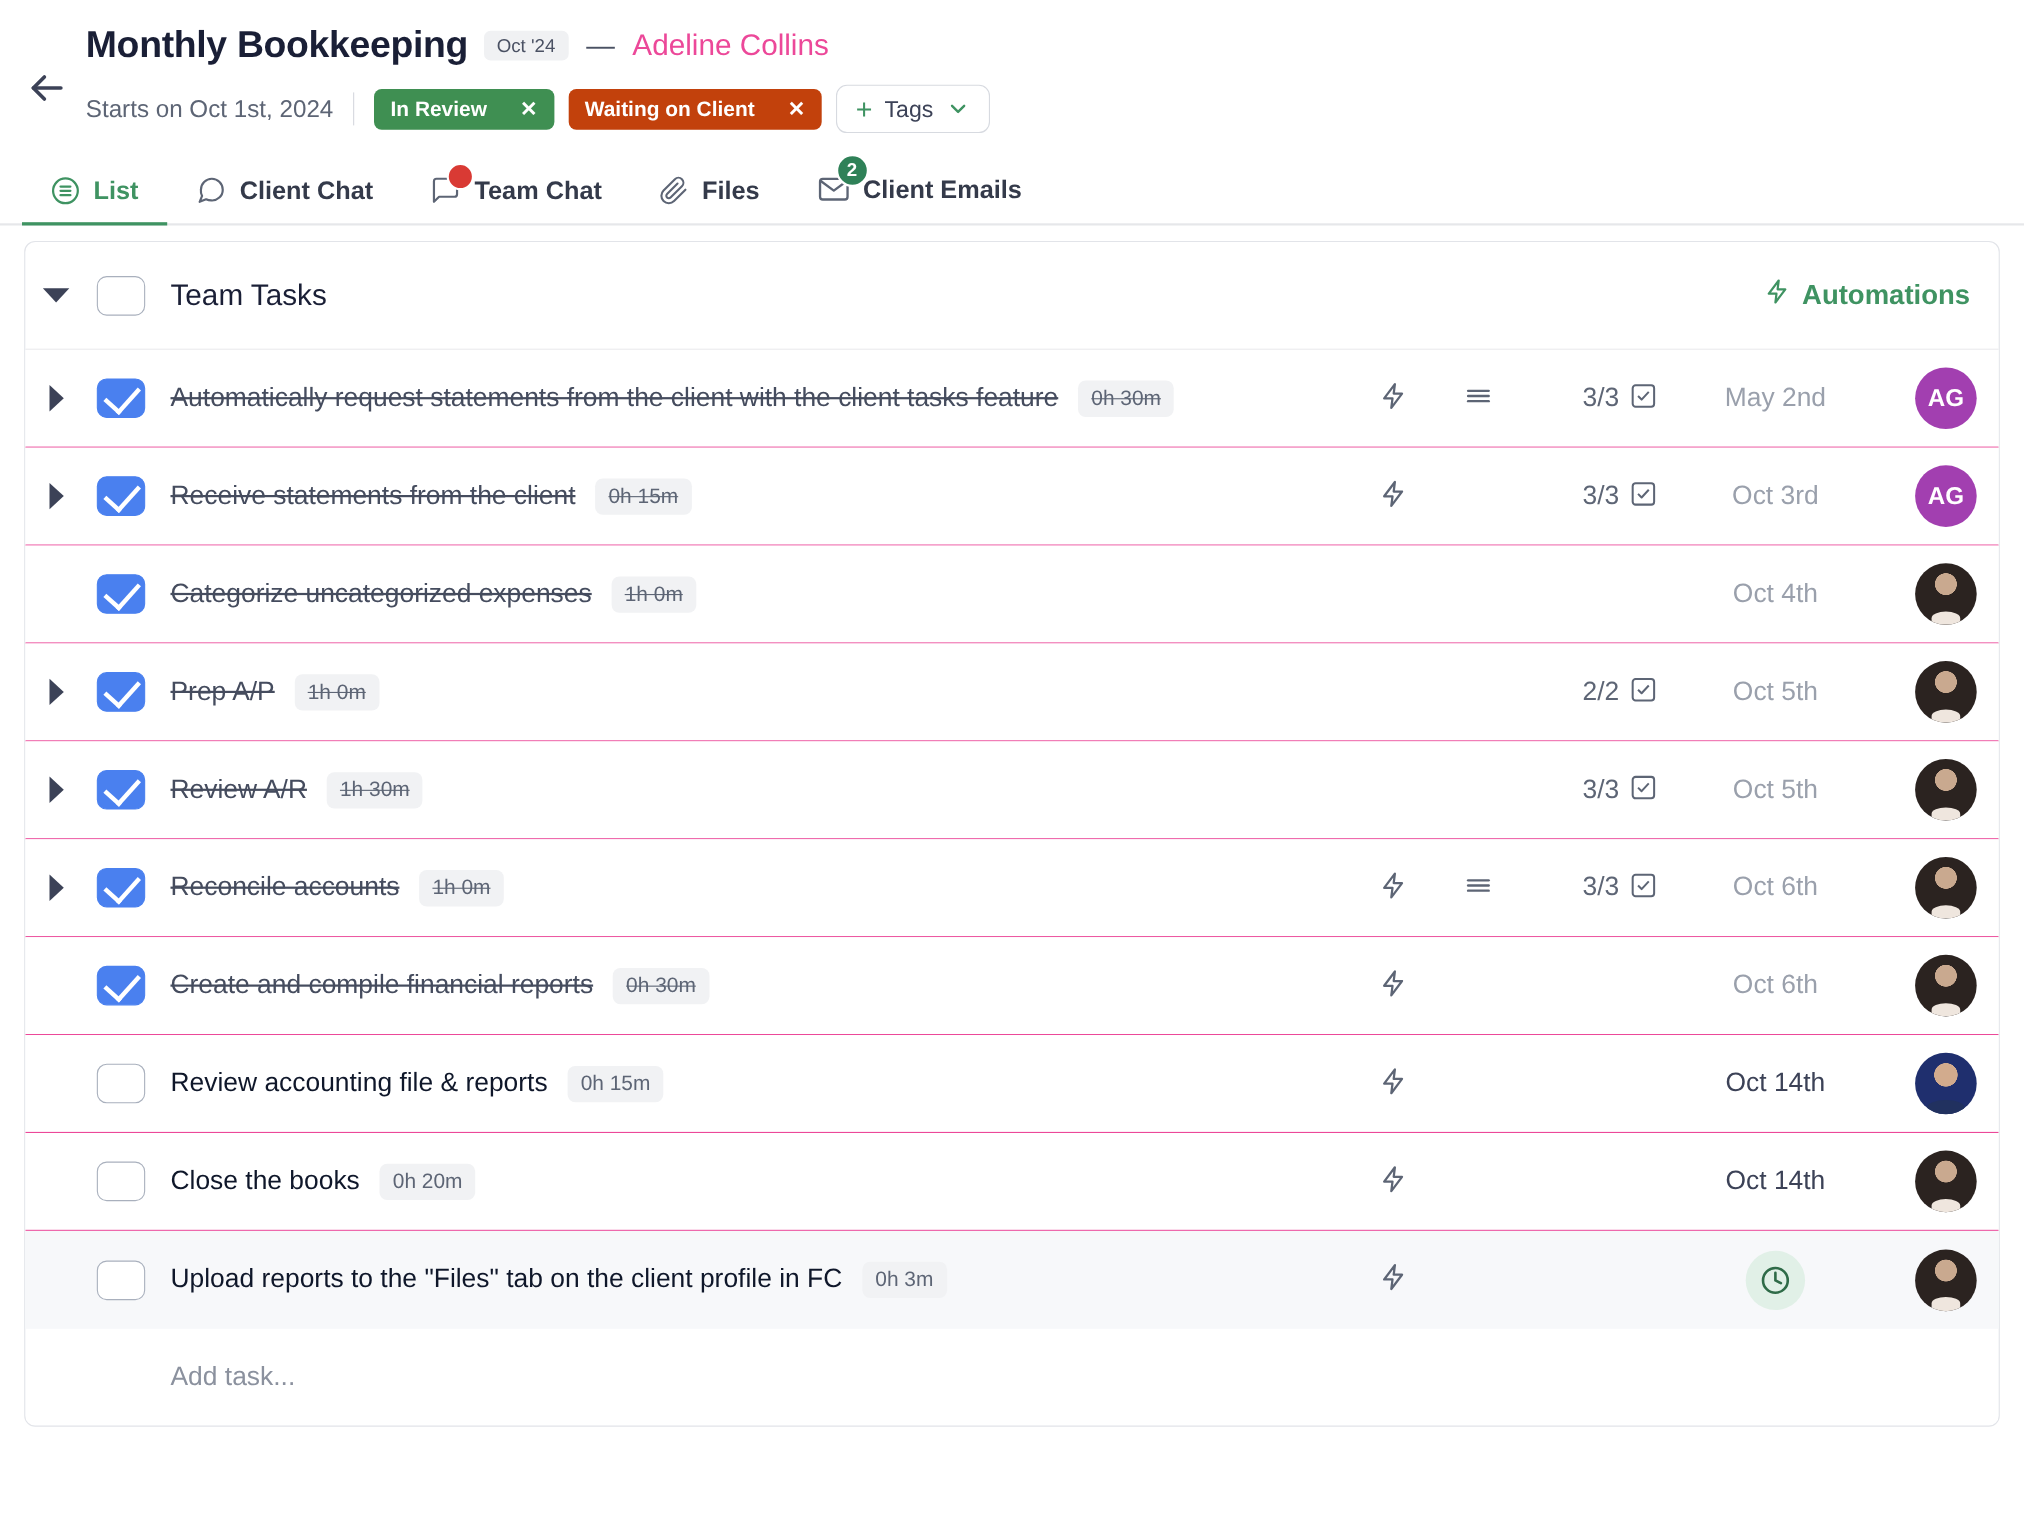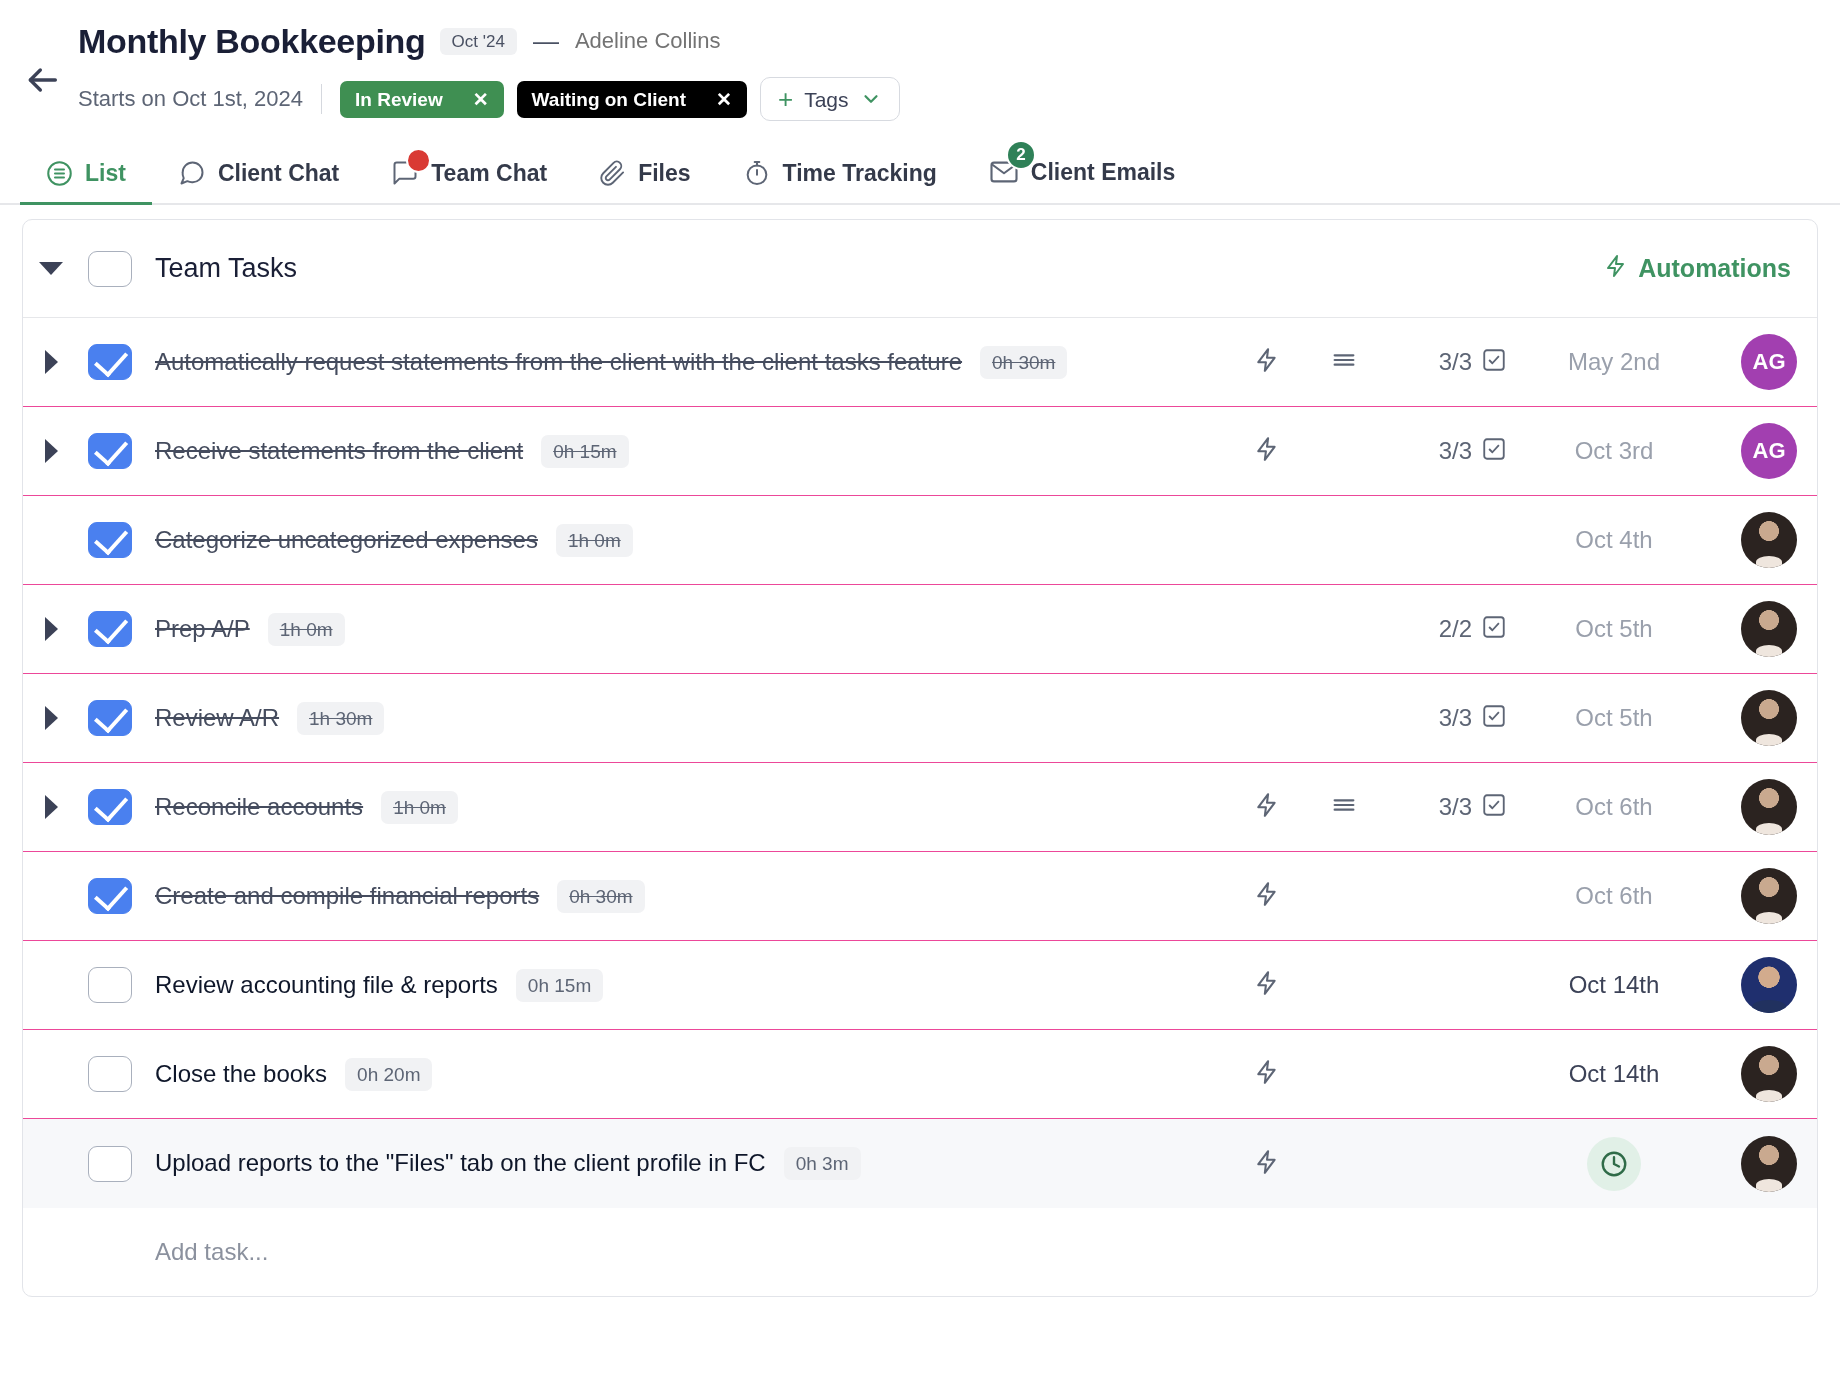--- a/index.html
+++ b/index.html
@@ -52,22 +52,22 @@
     background: #f0f1f3;
     color: #4a5163;
     font-size: 17px;
     padding: 5px 12px;
     border-radius: 6px;
     line-height: 1;
     text-align: center;
   }
   .dash { color: #4a5163; font-size: 26px; margin: 0 2px; }
   .client-name {
-    color: #737373;
-    font-size: 22px;
+    color: #ec4899;
+    font-size: 27px;
     line-height: 1;
   }
   .title-line2 {
     display: flex;
     align-items: center;
     gap: 0px;
     margin-top: 13px;
     height: 44px;
   }
   .starts-on {
@@ -361,21 +361,21 @@
 
       <div class="title-line2">
         <span class="starts-on">Starts on Oct 1st, 2024</span>
         <span class="vbar"></span>
 
         <span class="tag" style="background:#3f8f52">
           <span>In Review</span>
           <span class="x">✕</span>
         </span>
 
-        <span class="tag" style="background:#000000">
+        <span class="tag" style="background:#c2410c">
           <span>Waiting on Client</span>
           <span class="x">✕</span>
         </span>
 
         <span class="tags-btn">
           <span class="plus">+</span>
           <span>Tags</span>
           <span class="chev">
             <svg width="22" height="22" viewBox="0 0 24 24" fill="none" stroke="currentColor" stroke-width="2.4" stroke-linecap="round" stroke-linejoin="round">
                 <polyline points="6 9 12 15 18 9"></polyline>
@@ -420,31 +420,20 @@
 
       <div class="tab">
         <span class="ticon">
           <svg width="27" height="27" viewBox="0 0 24 24" fill="none" stroke="#5d6575" stroke-width="1.7" stroke-linecap="round" stroke-linejoin="round">
             <path d="M21.44 11.05l-9.19 9.19a6 6 0 0 1-8.49-8.49l9.19-9.19a4 4 0 0 1 5.66 5.66l-9.2 9.19a2 2 0 0 1-2.83-2.83l8.49-8.48"></path>
           </svg>
         </span>
         <span>Files</span>
       </div>
 
-      <div class="tab">
-        <span class="ticon">
-          <svg width="28" height="28" viewBox="0 0 24 24" fill="none" stroke="#5d6575" stroke-width="1.7" stroke-linecap="round" stroke-linejoin="round">
-            <circle cx="12" cy="13.5" r="8"></circle>
-            <line x1="12" y1="13.5" x2="12" y2="9.5"></line>
-            <line x1="10" y1="2.5" x2="14" y2="2.5"></line>
-            <line x1="12" y1="2.5" x2="12" y2="5.5"></line>
-          </svg>
-        </span>
-        <span>Time Tracking</span>
-      </div>
 
       <div class="tab">
         <span class="ticon">
           <svg width="30" height="30" viewBox="0 0 24 24" fill="none" stroke="#5d6575" stroke-width="1.7" stroke-linecap="round" stroke-linejoin="round">
             <rect x="2" y="4.5" width="20" height="15" rx="2"></rect>
             <polyline points="2.5 6 12 13 21.5 6"></polyline>
           </svg>
           <span class="num-badge">2</span>
         </span>
         <span>Client Emails</span>

